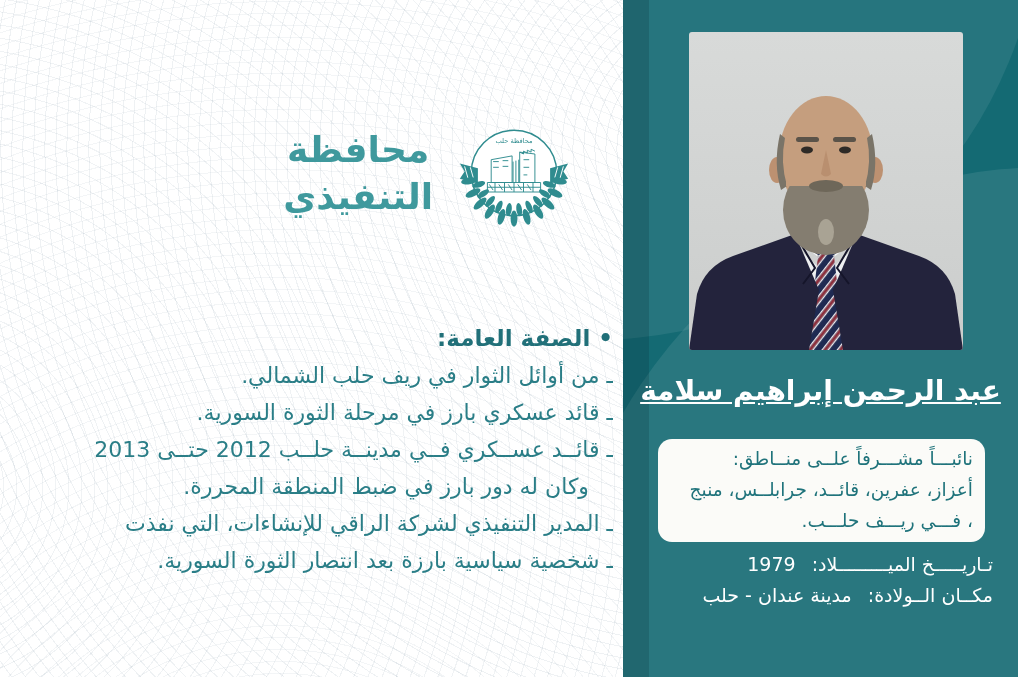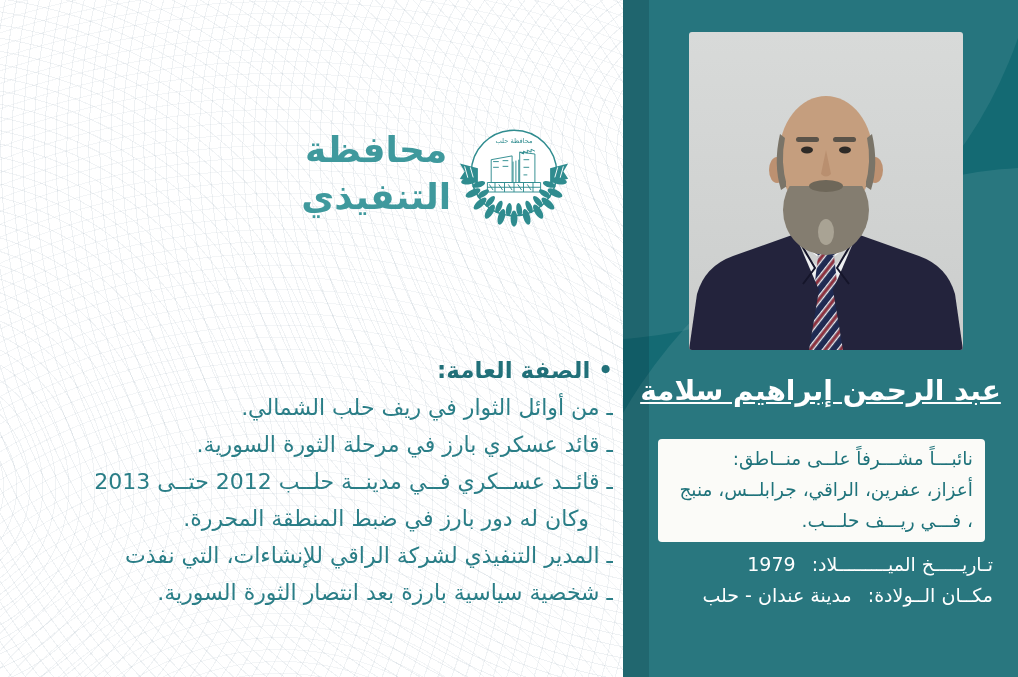--- a/index.html
+++ b/index.html
@@ -12,31 +12,31 @@
   .left-panel{
     position:relative;width:623px;height:677px;flex:0 0 623px;
     background-color:#ffffff;
     background-image:
       repeating-radial-gradient(circle at 115% 22%, rgba(140,160,175,0.14) 0 1px, transparent 1px 11px),
       repeating-radial-gradient(circle at -12% 72%, rgba(140,160,175,0.13) 0 1px, transparent 1px 13px),
       repeating-radial-gradient(circle at 45% 135%, rgba(140,160,175,0.10) 0 1px, transparent 1px 12px);
   }
   .brand{
     position:absolute;top:116px;right:50px;
-    display:flex;align-items:center;gap:4px;
+    display:flex;align-items:center;gap:22px;
   }
   .wordmark{
     text-align:center;color:#3f999d;font-weight:bold;
     font-size:36px;line-height:47px;white-space:nowrap;
   }
   .emblem{display:block;}
   .profile-summary{
     position:absolute;top:320px;right:10px;left:18px;
     direction:rtl;text-align:right;color:#2a7e87;
-    font-size:22px;line-height:37px;margin-top:32px;
+    font-size:22px;line-height:37px;
   }
   .profile-summary .heading{
     color:#217079;font-weight:bold;font-size:23px;white-space:nowrap;
   }
   .profile-summary .line{white-space:nowrap;overflow:hidden;}
   .profile-summary .cont{padding-right:24px;}
   
   .right-panel{
     position:relative;width:395px;height:677px;flex:0 0 395px;
     background:#146a73;overflow:hidden;
@@ -57,21 +57,21 @@
     position:absolute;left:66px;top:32px;width:274px;height:318px;
     border-radius:3px;overflow:hidden;
   }
   .person-name{
     position:absolute;top:374px;left:0;right:0;margin:0;
     text-align:center;color:#ffffff;font-size:28px;font-weight:bold;
     direction:rtl;white-space:nowrap;text-decoration:underline;
   }
   .role-box{
     position:absolute;left:35px;top:439px;width:303px;
-    background:#fbfbf8;color:#1f737b;border-radius:4px;
+    background:#fbfbf8;color:#1f737b;border-radius:14px;
     direction:rtl;text-align:right;
     font-size:18.5px;line-height:31px;padding:4px 12px 6px 12px;
     overflow:hidden;
   }
   .role-box .rline{white-space:nowrap;overflow:hidden;}
   .birth-info{
     position:absolute;right:25px;top:549px;
     direction:rtl;text-align:right;color:#ffffff;
     font-size:19px;line-height:31px;
   }
@@ -249,21 +249,21 @@
       <ellipse cx="156" cy="118" rx="6" ry="3.4" fill="#2e2a26"></ellipse>
 
       <path d="M137,118 L132,142 Q137,147 142,142 Z" fill="#b98f6f"></path>
     </svg>
   </div>
 
   <h1 class="person-name">عبد الرحمن إبراهيم سلامة</h1>
 
   <div class="role-box">
     <div class="rline">نائبـــاً مشـــرفاً علــى منــاطق:</div>
-    <div class="rline">أعزاز، عفرين، الراقي، جرابلــس، منبج</div>
+    <div class="rline">أعزاز، عفرين، قائــد، جرابلــس، منبج</div>
     <div class="rline">، فـــي ريـــف حلـــب.</div>
   </div>
 
   <div class="birth-info">
     <div class="row">
       <span>تـاريـــــخ الميـــــــــلاد:</span>
       <span class="val">1979</span>
     </div>
     <div class="row">
       <span>مكــان الــولادة:</span>

